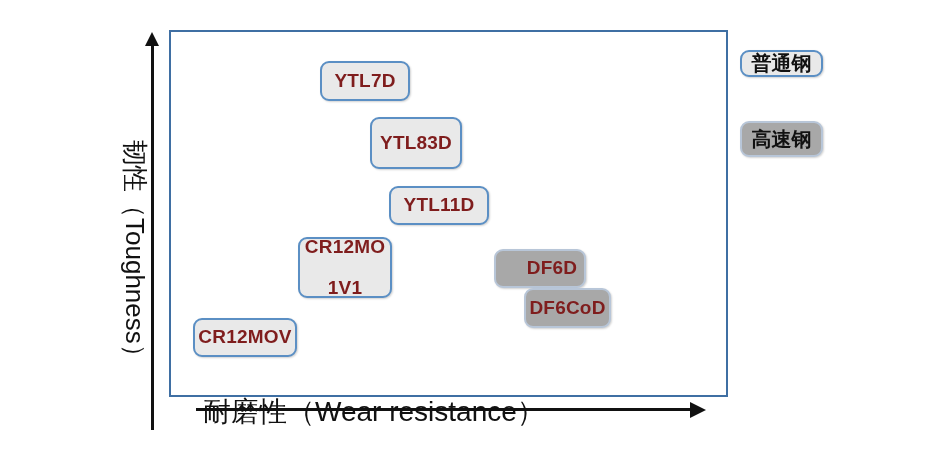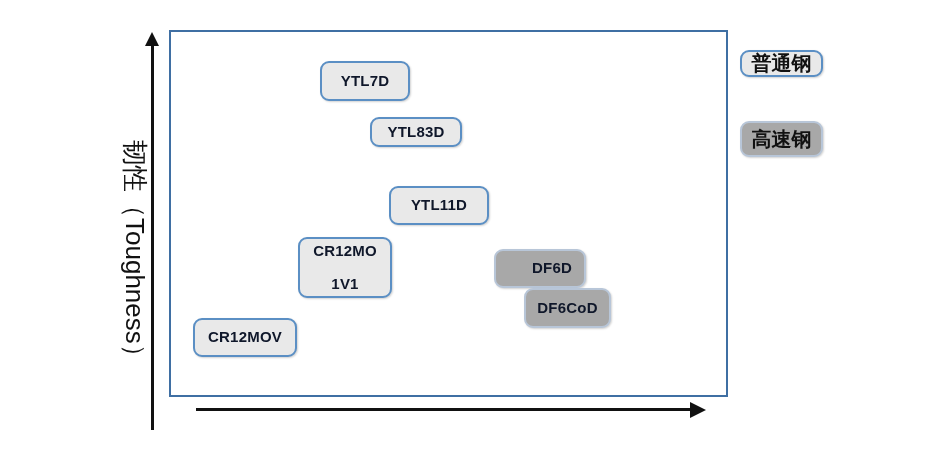--- a/index.html
+++ b/index.html
@@ -98,23 +98,23 @@
 
   
   .node {
     position: absolute;
     box-sizing: border-box;
     border-radius: 9px;
     display: flex;
     align-items: center;
     justify-content: center;
     text-align: center;
-    font-size: 15px;
+    font-size: 19px;
     font-weight: 700;
-    color: #0f172a;
+    color: #7f1d1d;
     line-height: 1.08;
     letter-spacing: 0.2px;
     box-shadow: 1px 1px 2px rgba(0,0,0,0.18);
   }
   .node.normal {
     background: #e9e9e9;
     border: 2px solid #5b8fc4;
   }
   .node.hss {
     background: #a8a8a8;
@@ -149,30 +149,31 @@
 <div id="canvas">
 
   <div id="plot-area"></div>
 
   <div id="y-axis-line" class="axis-arrow-line"></div>
   <div id="y-axis-head"></div>
 
   <div id="x-axis-line" class="axis-arrow-line"></div>
   <div id="x-axis-head"></div>
 
+  <div id="x-axis-label">耐磨性（Wear resistance）</div>
 
   <div id="y-axis-label-wrap">
     <div id="y-axis-label">韧性（Toughness）</div>
   </div>
 
   <div id="nodes-layer">
       <div class="node normal" style="left: 320px; top: 61px; width: 90px; height: 40px; display: flex; flex-direction: column;">
         <span>YTL7D</span>
       </div>
-      <div class="node normal" style="left: 370px; top: 117px; width: 92px; height: 30px; display: flex; flex-direction: column;">
+      <div class="node normal" style="left: 370px; top: 117px; width: 92px; height: 52px; display: flex; flex-direction: column;">
         <span>YTL83D</span>
       </div>
       <div class="node normal" style="left: 389px; top: 186px; width: 100px; height: 39px; display: flex; flex-direction: column;">
         <span>YTL11D</span>
       </div>
       <div class="node normal" style="left: 298px; top: 237px; width: 94px; height: 61px; display: flex; flex-direction: column;">
         <span>CR12MO</span>
         <br>
         <span>1V1</span>
       </div>

